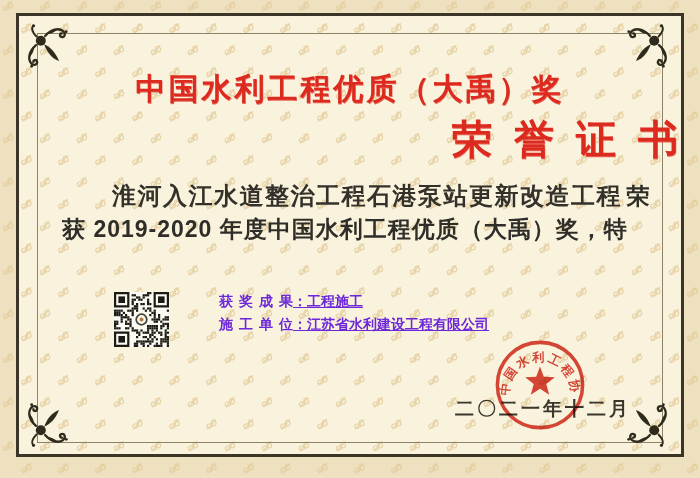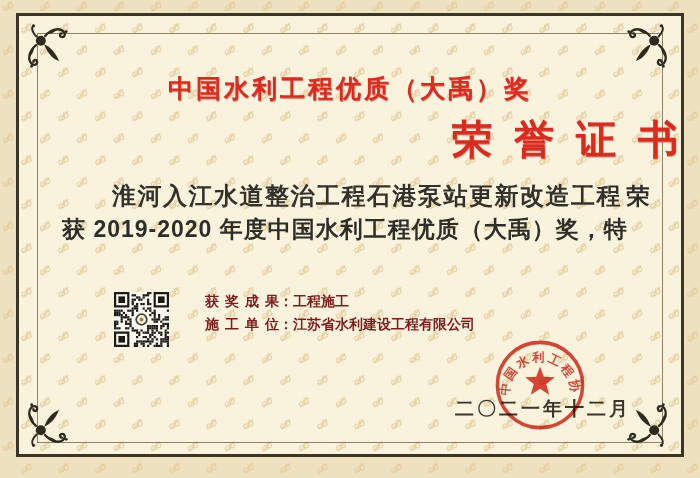--- a/index.html
+++ b/index.html
@@ -18,37 +18,37 @@
   #frame-inner{left:37px;top:33px;width:626px;height:410px;box-sizing:border-box;
     border:1px solid #8d8366;z-index:2;}
   .orn{width:48px;height:48px;z-index:3;color:#2e2b1d;}
   #orn-tl{left:24px;top:24px;}
   #orn-tr{left:623px;top:24px;transform:scaleX(-1);}
   #orn-bl{left:24px;top:399px;transform:scaleY(-1);}
   #orn-br{left:623px;top:399px;transform:scale(-1,-1);}
   
   #award-title{left:0;top:70px;width:700px;text-align:center;z-index:4;
     font-family:"Liberation Serif","DejaVu Serif",serif;font-weight:bold;
-    font-size:25px;line-height:38px;letter-spacing:3px;color:#dc2a1f;
+    font-size:30px;line-height:38px;letter-spacing:3px;color:#dc2a1f;
     text-shadow:0.5px 0.5px 0 #e8685c;}
   #doc-title{left:0;top:117px;width:700px;text-align:right;z-index:4;
     font-family:"Liberation Serif","DejaVu Serif",serif;font-weight:bold;
     font-size:40px;line-height:46px;letter-spacing:22px;text-indent:22px;color:#dc2a1f;
     text-shadow:0.5px 0.5px 0 #e8685c;}
   
   #body-text{left:62px;top:181px;width:585px;z-index:4;color:#2f2d28;}
   #body-text .bl{white-space:nowrap;line-height:31px;}
   .script{font-family:"Liberation Serif","DejaVu Serif",serif;font-weight:600;
     font-size:24px;letter-spacing:1.5px;color:#34312a;}
   .printed{font-weight:bold;font-size:23px;letter-spacing:1px;color:#2f2d28;}
   #body-line1{text-indent:50px;}
   
   #qr-code{left:114px;top:291px;z-index:4;}
   
-  #info-block{left:205px;top:293px;z-index:4;color:#7f1d1d;}
+  #info-block{left:219px;top:293px;z-index:4;color:#6d28d9;text-decoration:underline;}
   .info-row{height:23px;font-size:14px;font-weight:bold;white-space:nowrap;}
   .info-label{display:inline-block;width:74px;text-align:justify;text-align-last:justify;}
   
   #issue-date{left:455px;top:396px;z-index:4;font-size:19px;font-weight:bold;
     letter-spacing:3px;color:#3b362c;white-space:nowrap;}
   #official-seal{left:491px;top:336px;width:98px;height:98px;z-index:5;
     mix-blend-mode:multiply;opacity:0.92;}
 </style>
 </head>
 <body>

